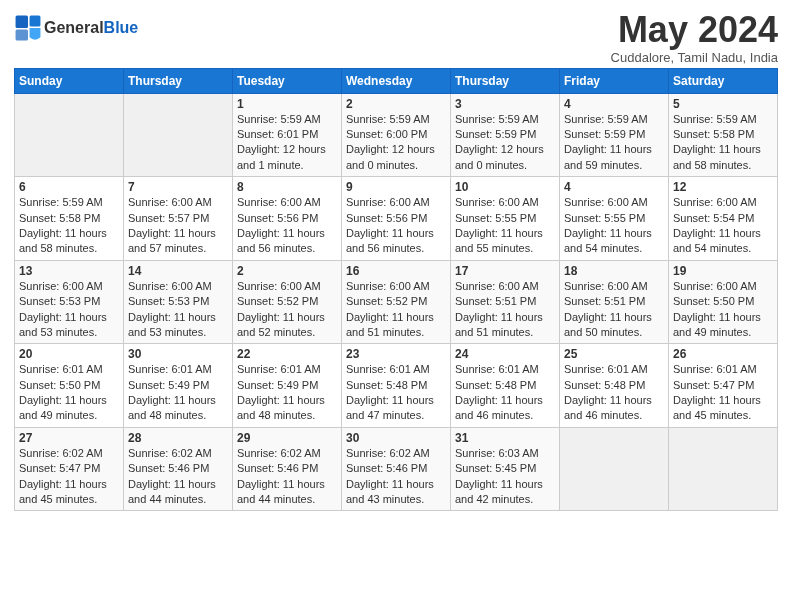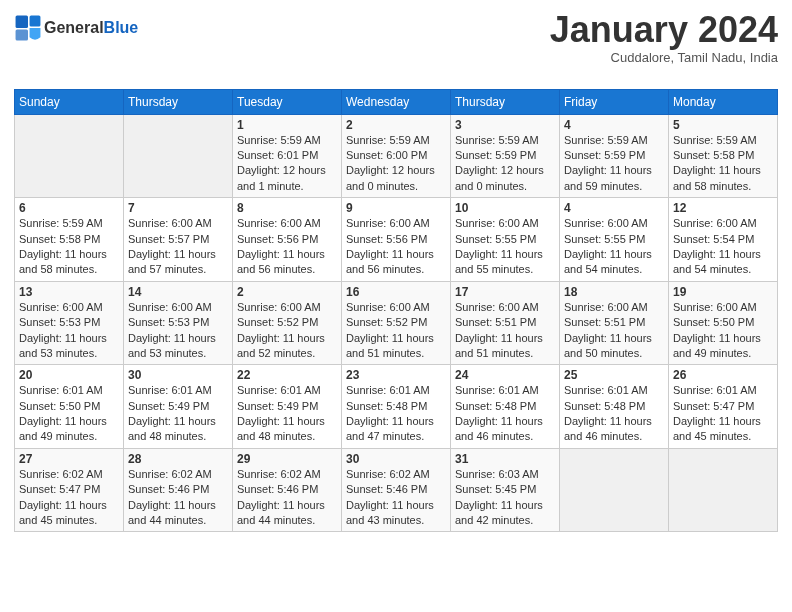--- a/index.html
+++ b/index.html
@@ -12,21 +12,21 @@
     }
     .container {
       width: 792px;
       height: 612px;
       padding: 10px 14px 10px 14px;
     }
     .header {
       display: flex;
       justify-content: space-between;
       align-items: flex-start;
-      margin-bottom: 24px;
+      margin-bottom: 3px;
     }
     .logo {
       display: flex;
       align-items: center;
       margin-top: 4px;
     }
     .logo-icon {
       width: 28px;
       height: 28px;
       margin-right: 2px;
@@ -47,21 +47,21 @@
     }
     .calendar {
       width: 100%;
       border-collapse: collapse;
       table-layout: fixed;
     }
     .calendar thead th {
       background-color: #1976d2;
       color: #fff;
       font-size: 12px;
-      font-weight: normal;
+      font-weight: bold;
       padding: 5px 4px;
       text-align: left;
       border: 1px solid #1565c0;
     }
     .calendar tbody td {
       border: 1px solid #ccc;
       vertical-align: top;
       padding: 3px 4px;
       font-size: 9.5px;
       color: #333;
@@ -98,35 +98,35 @@
         <path d="M20 18 L34 18 L34 30 Q27 36 20 30 Z" fill="#42a5f5"></path>
         <rect x="2" y="20" width="16" height="14" rx="2" fill="#1565c0" opacity="0.7"></rect>
       </svg>
       <div>
         <div style="font-size:16px; font-weight:bold; color:#333; line-height:1.2;">
           <span>General</span><span style="color:#1565c0;">Blue</span>
         </div>
       </div>
     </div>
     <div class="title-area">
-      <div class="month-title">January 2024</div>
+      <div class="month-title">May 2024</div>
       <div class="location">Cuddalore, Tamil Nadu, India</div>
     </div>
   </div>
 
   <table class="calendar">
     <thead>
       <tr>
         <th>Sunday</th>
         <th>Thursday</th>
         <th>Tuesday</th>
         <th>Wednesday</th>
         <th>Thursday</th>
         <th>Friday</th>
-        <th>Monday</th>
+        <th>Saturday</th>
       </tr>
     </thead>
     <tbody id="calendar-body">
     <tr>
           <td class="empty-cell"></td>
           <td class="empty-cell"></td>
           <td>
             <span class="day-num">1</span>
             <div class="day-info" style="white-space: pre-line;">Sunrise: 5:59 AM
 Sunset: 6:01 PM

